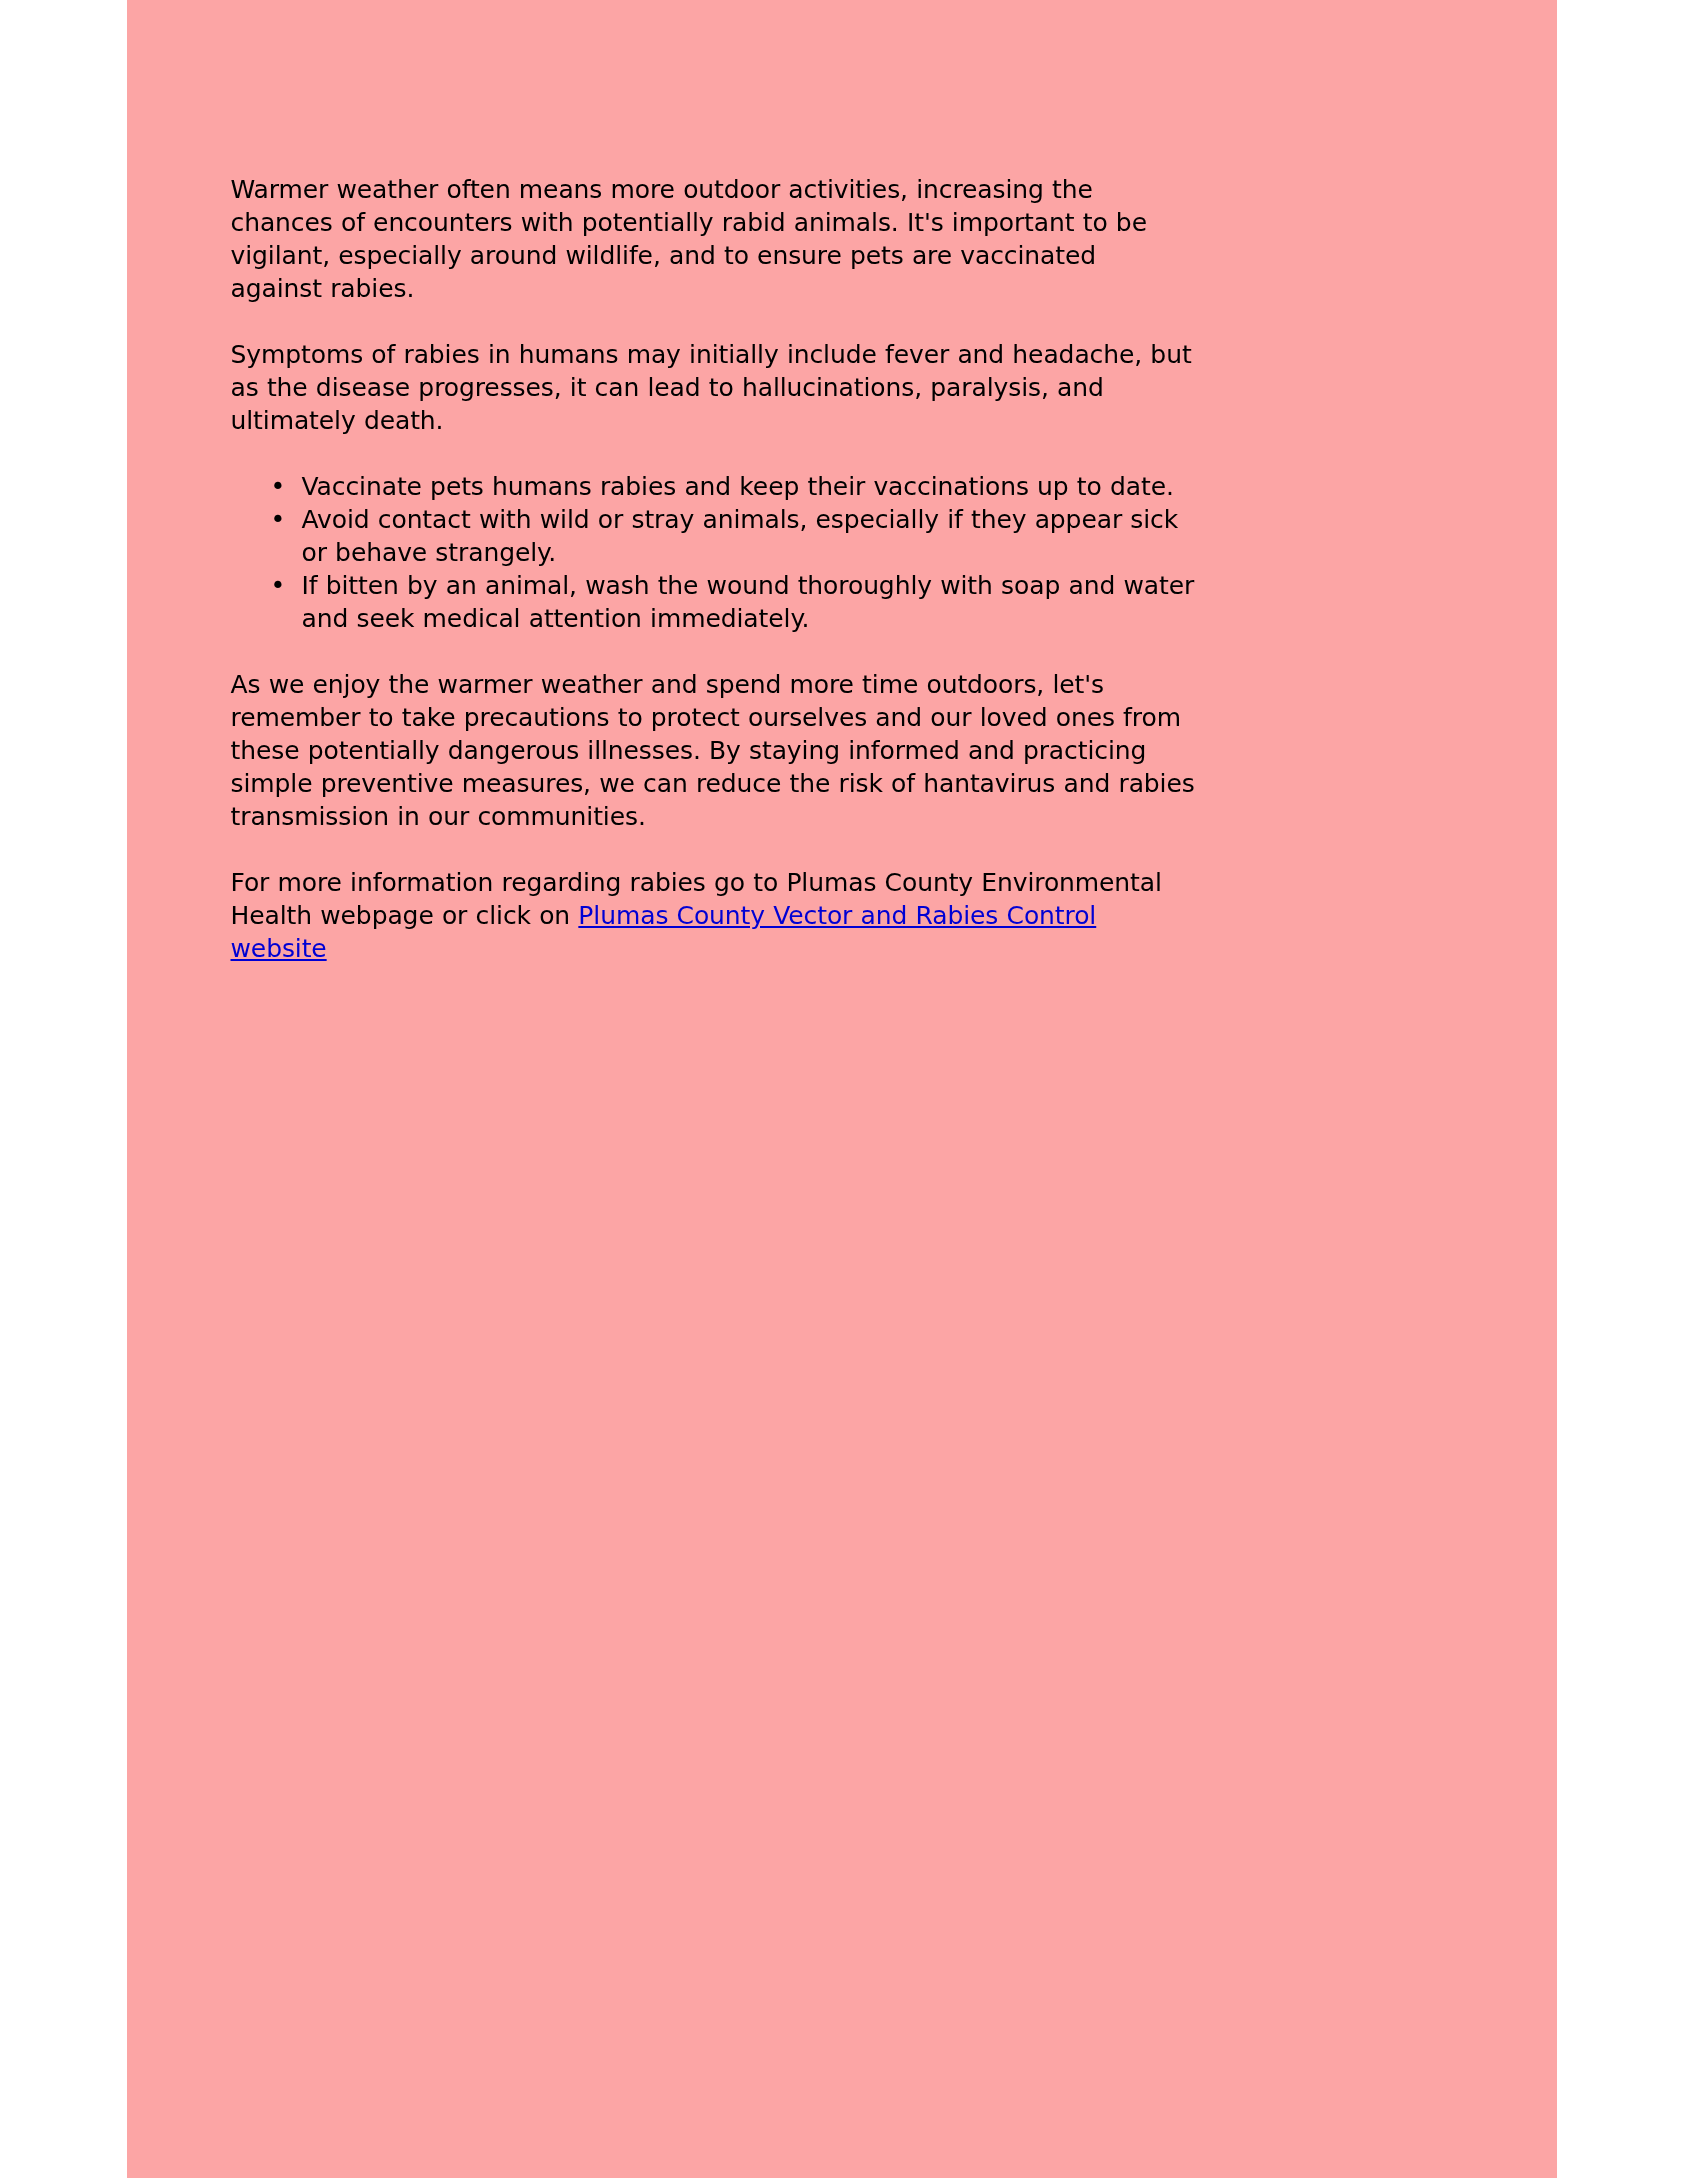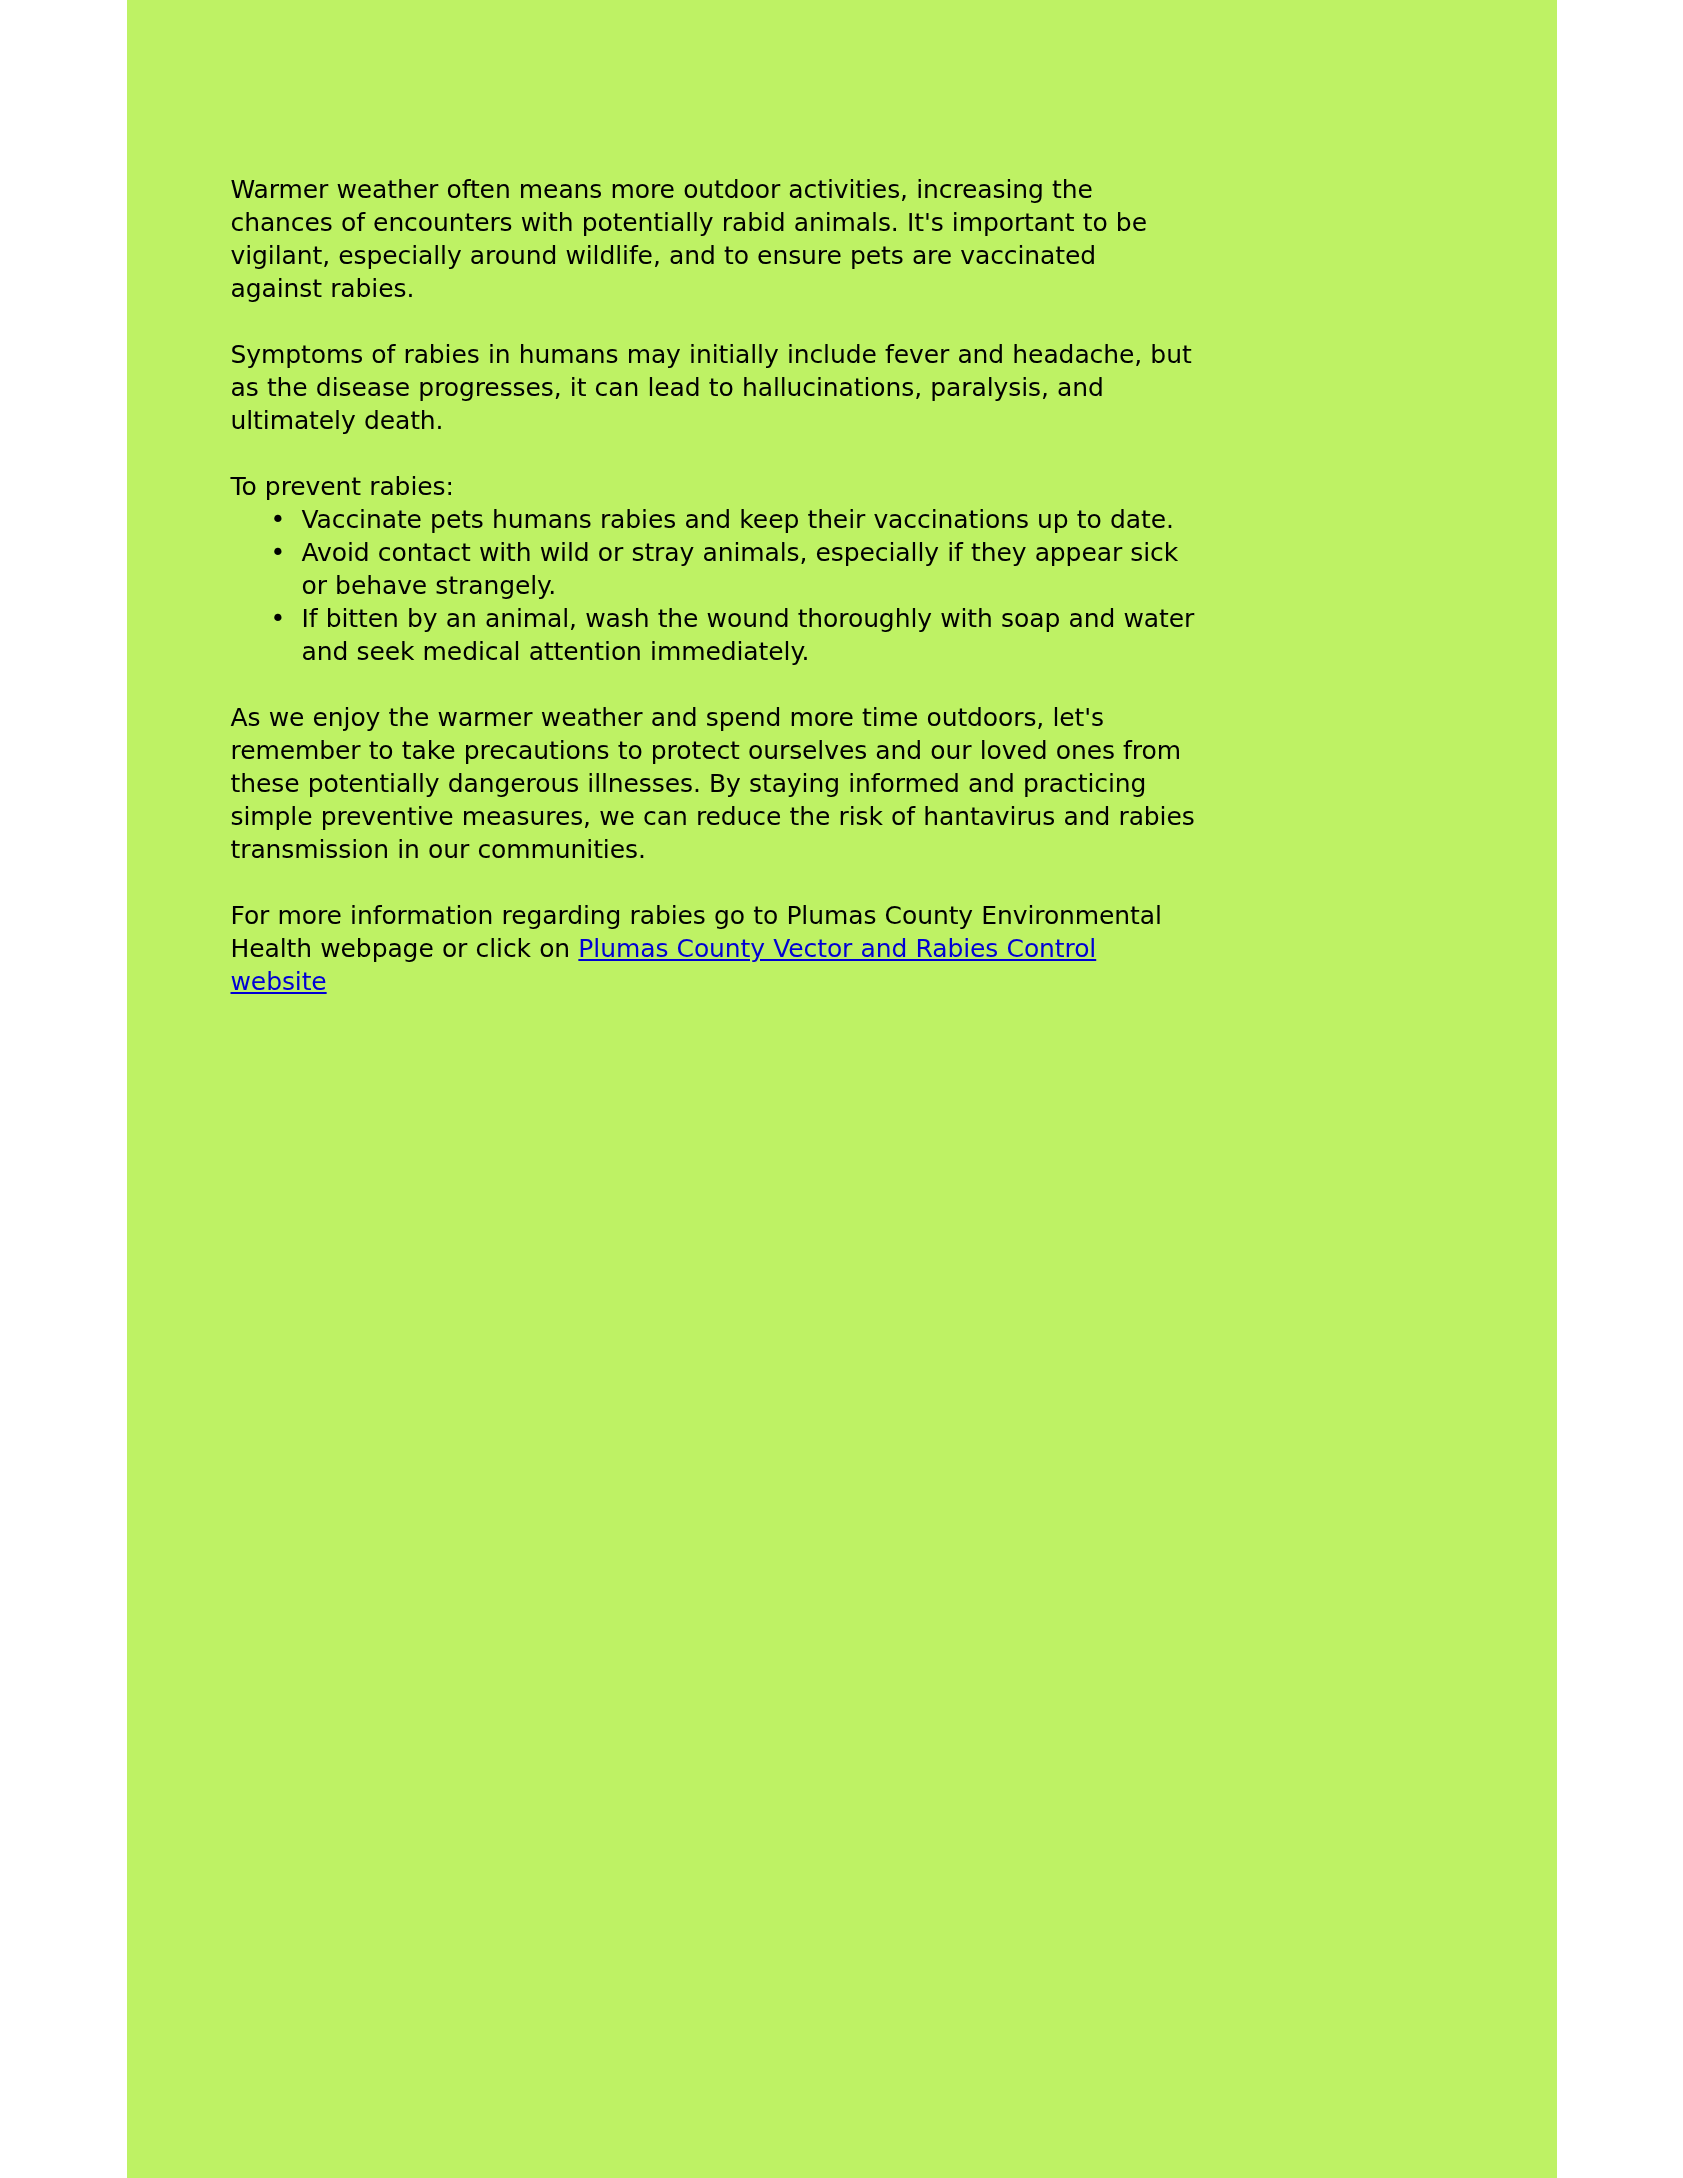--- a/index.html
+++ b/index.html
@@ -6,21 +6,21 @@
   html, body {
     margin: 0;
     padding: 0;
     background: #ffffff;
   }
 
   .page {
     position: relative;
     width: 1430px;
     height: 2178px;
-    background: #bef264;
+    background: #fca5a5;
     margin: 0 auto;
     overflow: hidden;
     box-sizing: border-box;
   }
 
   
   .doc-body {
     position: absolute;
     left: 104px;
     top: 173px;
@@ -91,21 +91,20 @@
 <body>
 
 <div class="page">
 
   <div class="doc-body">
 
     <p class="para">Warmer weather often means more outdoor activities, increasing the chances of encounters with potentially rabid animals. It's important to be vigilant, especially around wildlife, and to ensure pets are vaccinated against rabies.</p>
 
     <p class="para">Symptoms of rabies in humans may initially include fever and headache, but as the disease progresses, it can lead to hallucinations, paralysis, and ultimately death.</p>
 
-    <p class="list-intro">To prevent rabies:</p>
 
     <ul class="prevent-list">
       <li>
         <span class="bullet-marker">•</span>
         <span class="bullet-text">Vaccinate pets humans rabies and keep their vaccinations up to date.</span>
       </li>
       <li>
         <span class="bullet-marker">•</span>
         <span class="bullet-text">Avoid contact with wild or stray animals, especially if they appear sick or behave strangely.</span>
       </li>

